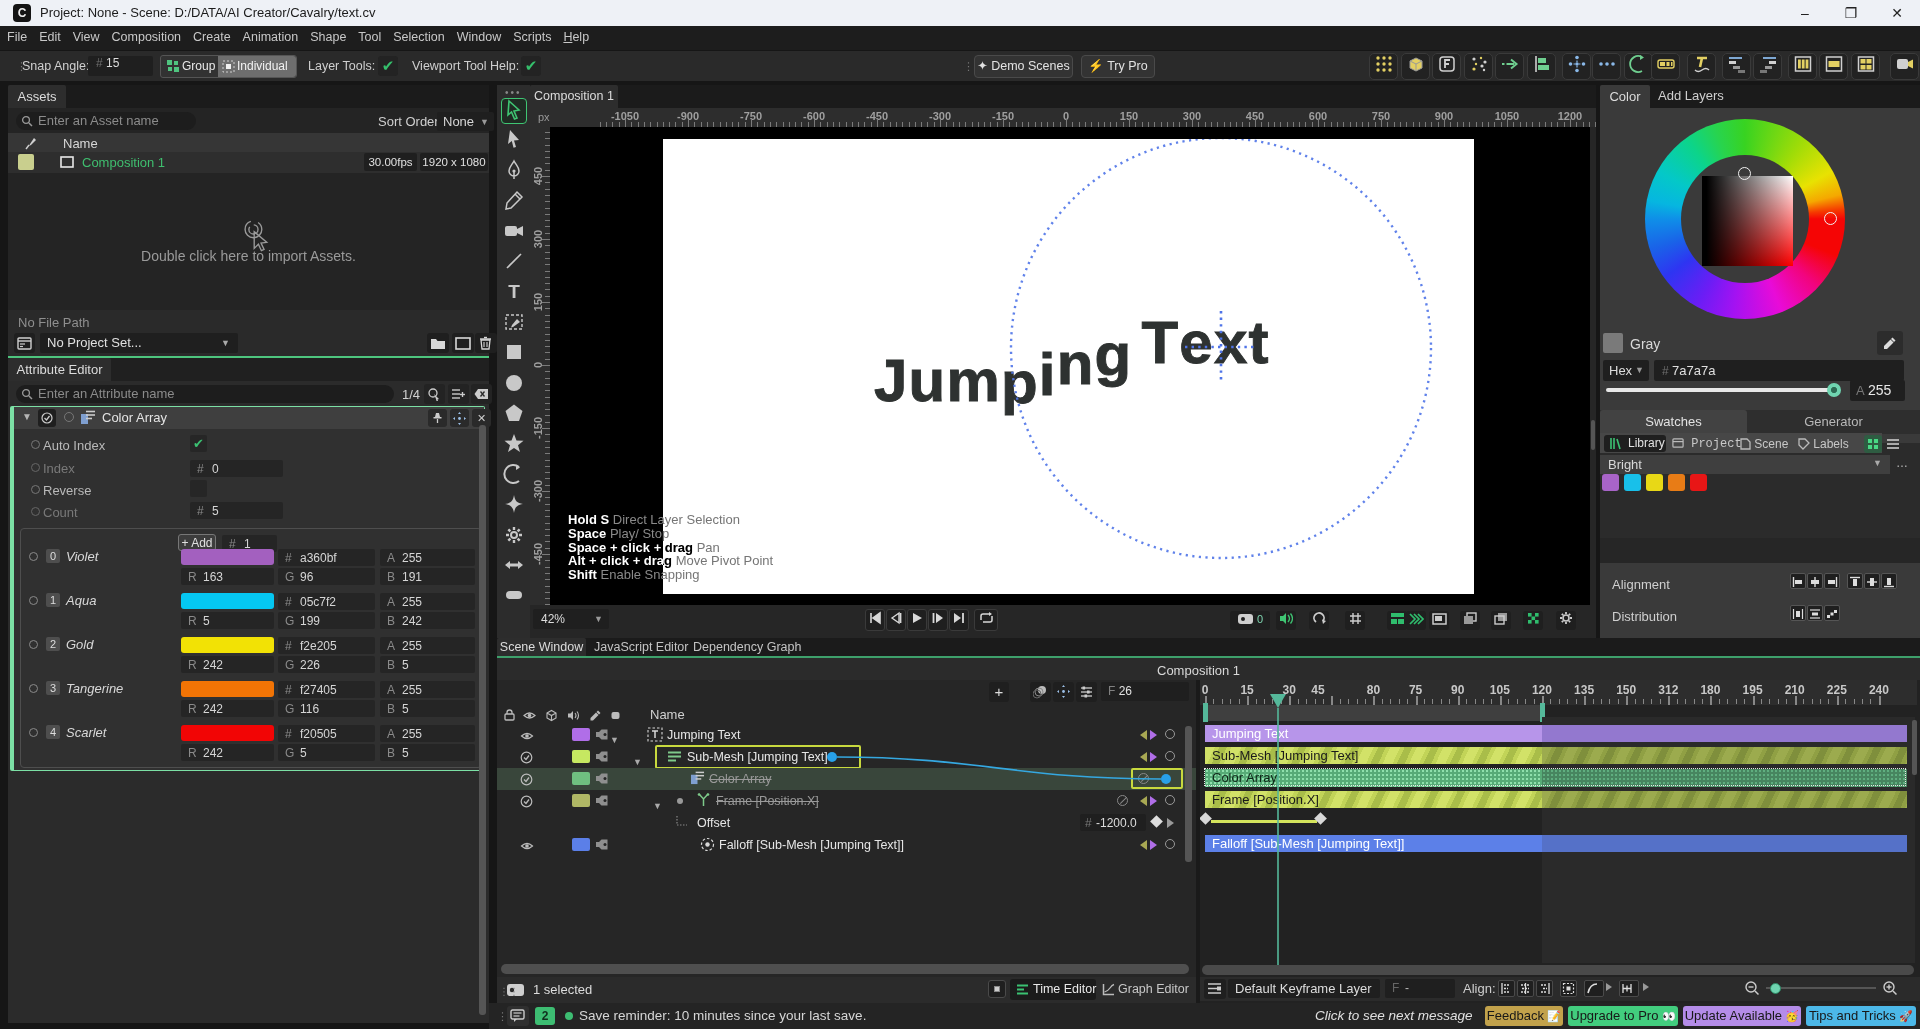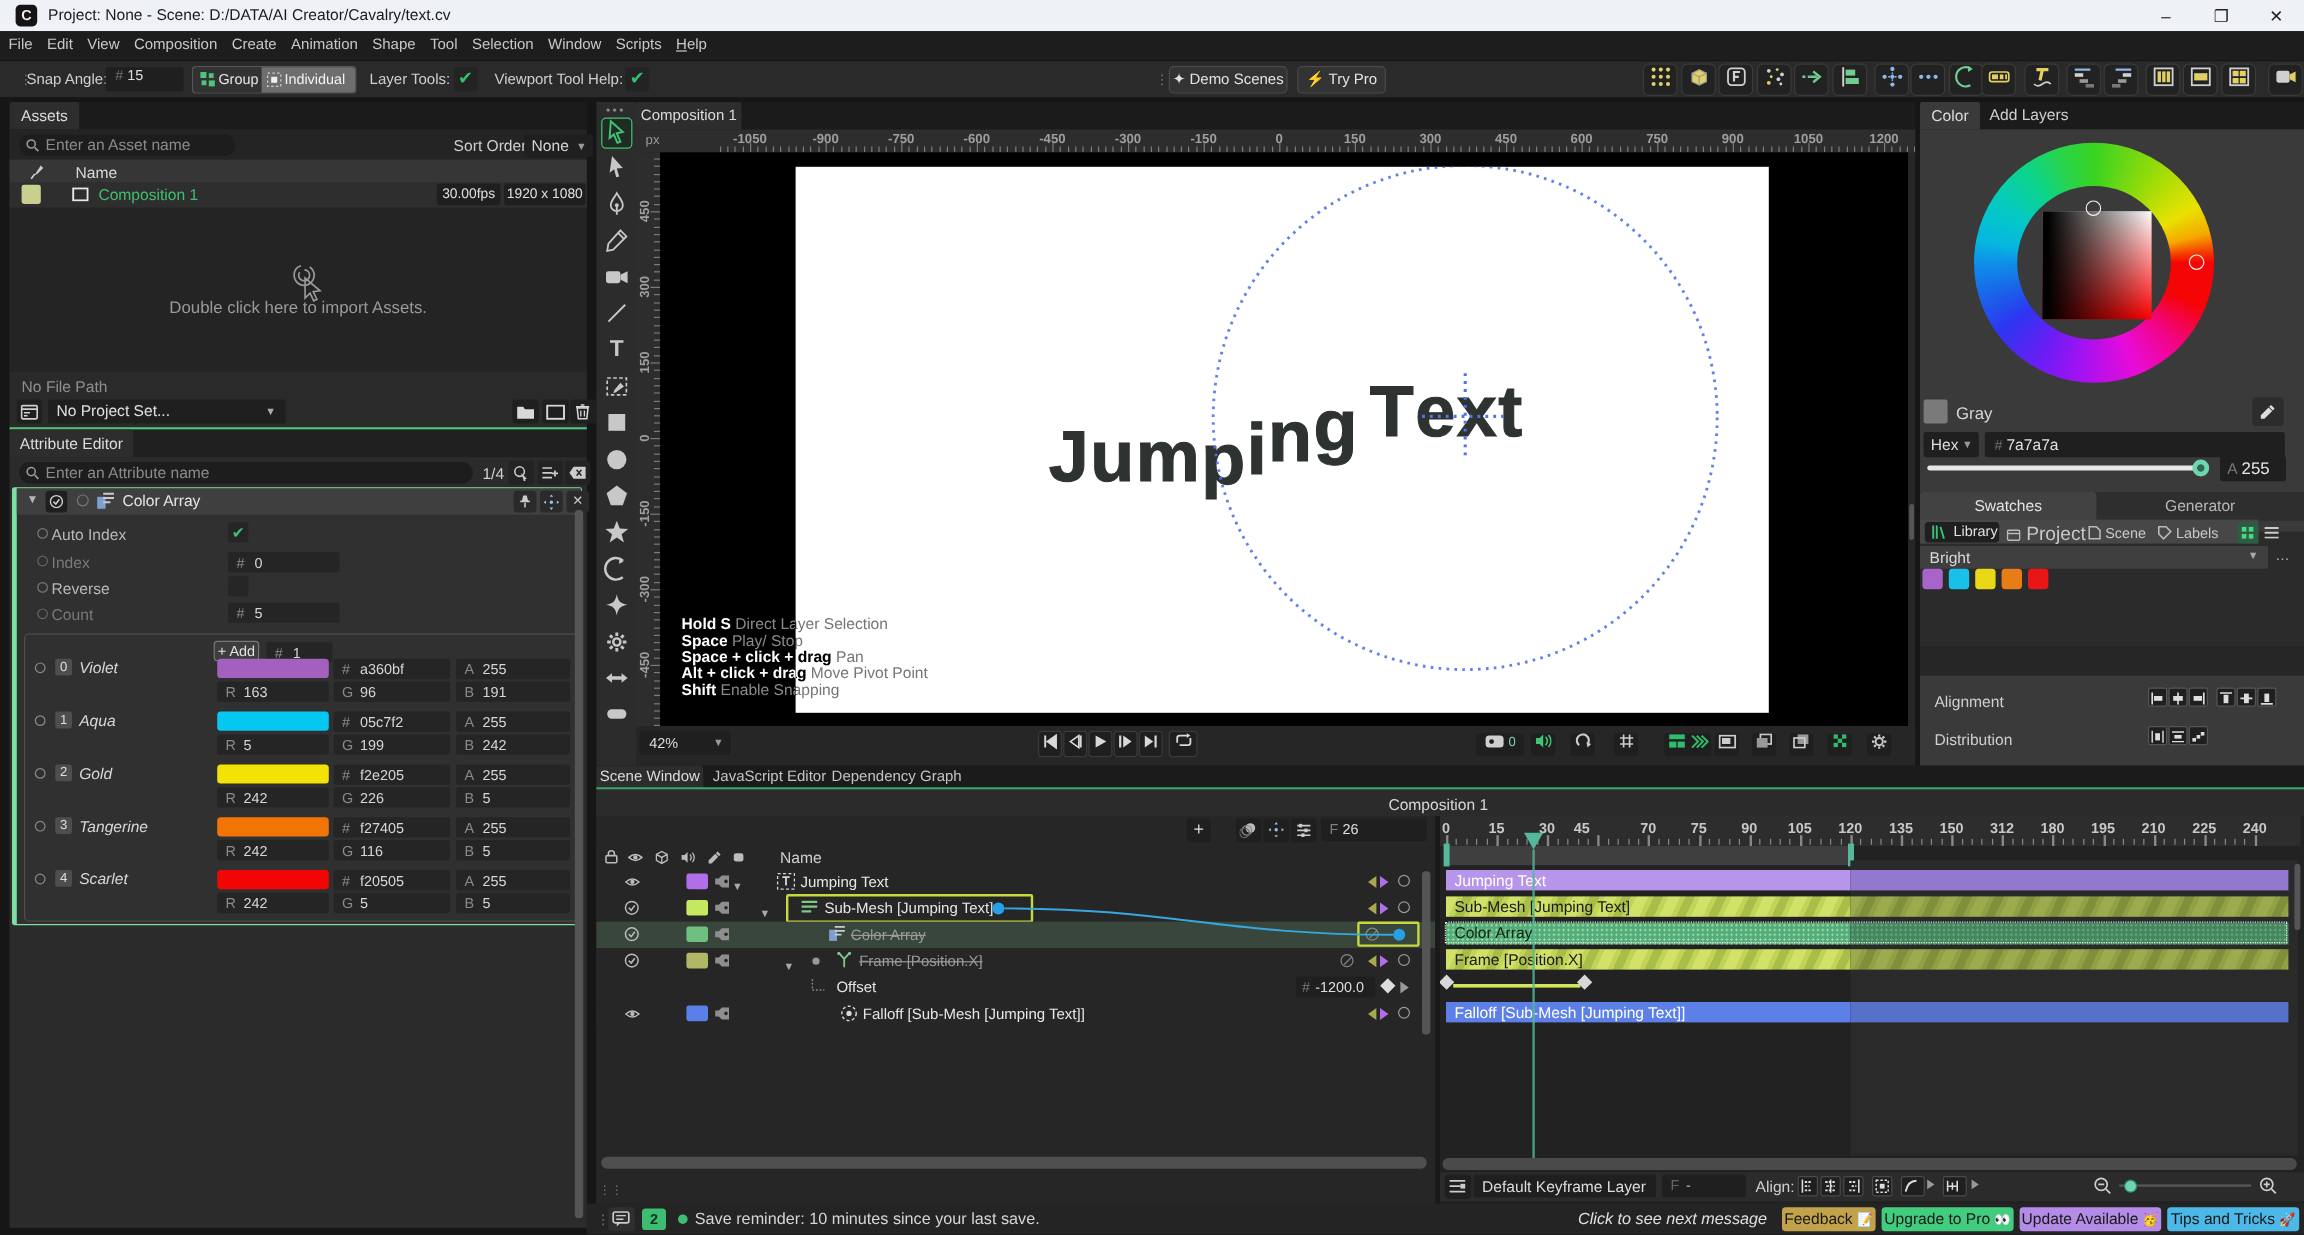--- a/index.html
+++ b/index.html
@@ -959,21 +959,21 @@
 
     <div class="abs" style="left:0;top:358px;width:320px;height:95px;background:#2b2b2b;" id="swatchbody">
 
       <div class="abs" style="left:0;top:-10px;width:282px;height:20px;background:#474747;"></div>
         <div class="abs" style="left:4px;top:-8px;width:62px;height:17px;background:#1f1f1f;border-radius:3px;">
         <svg class="ico" style="left:6px;top:2px;" width="13" height="13" viewBox="0 0 13 13">
             <path d="M1 1 v11 M4 1 v11 M7 2 l3 10" stroke="#3bc172" stroke-width="1.6" fill="none"></path>
           </svg>
         <span class="abs" style="left:24px;top:1px;color:#e2e2e2;font-size:12px;">Library</span>
       </div>
-      <span class="abs" style="left:72px;top:-6px;color:#c8c8c8;font-size:16px;"><svg width="12" height="12" viewBox="0 0 13 13" style="vertical-align:-2px;">
+      <span class="abs" style="left:72px;top:-6px;color:#c8c8c8;font-size:12px;font-family:Liberation Mono, monospace;"><svg width="12" height="12" viewBox="0 0 13 13" style="vertical-align:-2px;">
             <rect x="1" y="2" width="11" height="9" rx="1" fill="none" stroke="#bbb" stroke-width="1.3"></rect>
             <line x1="1" y1="5" x2="12" y2="5" stroke="#bbb" stroke-width="1.3"></line>
           </svg> Project</span>
       <span class="abs" style="left:140px;top:-6px;color:#c8c8c8;font-size:12px;"><svg width="11" height="12" viewBox="0 0 11 12" style="vertical-align:-2px;">
             <path d="M1 1 h6 l3 3 v7 H1 Z" fill="none" stroke="#bbb" stroke-width="1.3"></path>
           </svg> Scene</span>
       <span class="abs" style="left:198px;top:-6px;color:#c8c8c8;font-size:12px;"><svg width="12" height="12" viewBox="0 0 12 12" style="vertical-align:-2px;">
             <path d="M1 1 h6 l4 4 -6 6 -4 -4 Z" fill="none" stroke="#bbb" stroke-width="1.3"></path>
           </svg> Labels</span>
       <div class="abs" style="left:264px;top:-8px;width:18px;height:18px;background:#2e5c42;border-radius:3px;">
@@ -1229,30 +1229,53 @@
             <div class="abs" style="left: 668px; top: 5px; width: 10px; height: 10px; border: 1.3px solid rgb(153, 153, 153); border-radius: 50%;"></div>
           </div>
           <div class="abs" style="left: 0px; top: 0px; width: 699px; height: 132px; pointer-events: none;">
             <svg width="699" height="132" style="position:absolute;left:0;top:0;">
               <path d="M340 33 C 480 33, 520 55, 664 55" fill="none" stroke="#35a8e0" stroke-width="1.6"></path>
             </svg>
           </div>
         </div>
       <div class="abs" style="left:688px;top:46px;width:7px;height:136px;background:#555;border-radius:3px;"></div>
       <div class="abs" style="left:4px;top:284px;width:688px;height:10px;background:#4f4f4f;border-radius:5px;"></div>
+      <div class="abs" style="left:0;top:297px;width:699px;height:26px;background:#2b2b2b;">
+        <svg class="ico" style="left:9px;top:6px;" width="20" height="14" viewBox="0 0 20 14">
+            <rect x="1" y="1" width="17" height="12" rx="3" fill="#cfcfcf"></rect>
+            <circle cx="6" cy="7" r="2.2" fill="#2b2b2b"></circle>
+          </svg>
+        <span class="abs" style="left:36px;top:5px;color:#dcdcdc;font-size:13px;">1 selected</span>
+        <div class="abs" style="left:491px;top:3px;width:18px;height:18px;background:#1f1f1f;border:1px solid #4a4a4a;border-radius:3px;">
+            <div class="abs" style="left:5px;top:5px;width:6px;height:6px;background:#ccc;border:1px solid #888;"></div>
+          </div>
+        <div class="abs" style="left:513px;top:2px;width:86px;height:21px;background:#1b1b1b;border-radius:3px;">
+          <svg class="ico" style="left:6px;top:5px;" width="13" height="11" viewBox="0 0 13 11">
+              <path d="M1 1.5 H12 M1 5.5 H8 M1 9.5 H12" stroke="#3bc172" stroke-width="1.8"></path>
+            </svg>
+          <span class="abs" style="left:23px;top:3px;color:#e8e8e8;font-size:12.5px;white-space:nowrap;">Time Editor</span>
+        </div>
+        <div class="abs" style="left:601px;top:2px;width:92px;height:21px;">
+          <svg class="ico" style="left:4px;top:4px;" width="13" height="13" viewBox="0 0 13 13">
+              <path d="M1.5 1 V11.5 H12" stroke="#bbb" stroke-width="1.5" fill="none"></path>
+              <path d="M2.5 9 Q6 8 8 5 T12 1.5" stroke="#bbb" stroke-width="1.3" fill="none"></path>
+            </svg>
+          <span class="abs" style="left:20px;top:3px;color:#c8c8c8;font-size:12.5px;white-space:nowrap;">Graph Editor</span>
+        </div>
+      </div>
       <div class="abs" style="left:2px;top:306px;color:#777;font-size:10px;">⋮⋮</div>
     </div>
 
     <div class="abs" style="left:703px;top:42px;width:720px;height:323px;background:#222222;" id="timeline">
         <div class="abs" style="left: 0px; top: 0px; width: 717px; height: 25px; background: rgb(45, 45, 45);"></div>
         <div class="abs" style="left: -15px; top: 3px; width: 40px; text-align: center; color: rgb(200, 200, 200); font-size: 12px; font-weight: bold;">0</div>
         <div class="abs" style="left: 27.12px; top: 3px; width: 40px; text-align: center; color: rgb(200, 200, 200); font-size: 12px; font-weight: bold;">15</div>
         <div class="abs" style="left: 69.24px; top: 3px; width: 40px; text-align: center; color: rgb(200, 200, 200); font-size: 12px; font-weight: bold;">30</div>
         <div class="abs" style="left: 111.36px; top: 3px; width: 40px; text-align: left; color: rgb(200, 200, 200); font-size: 12px; font-weight: bold;">45</div>
-        <div class="abs" style="left: 153.48px; top: 3px; width: 40px; text-align: center; color: rgb(200, 200, 200); font-size: 12px; font-weight: bold;">70</div>
+        <div class="abs" style="left: 153.48px; top: 3px; width: 40px; text-align: center; color: rgb(200, 200, 200); font-size: 12px; font-weight: bold;">80</div>
         <div class="abs" style="left: 195.6px; top: 3px; width: 40px; text-align: center; color: rgb(200, 200, 200); font-size: 12px; font-weight: bold;">75</div>
         <div class="abs" style="left: 237.72px; top: 3px; width: 40px; text-align: center; color: rgb(200, 200, 200); font-size: 12px; font-weight: bold;">90</div>
         <div class="abs" style="left: 279.84px; top: 3px; width: 40px; text-align: center; color: rgb(200, 200, 200); font-size: 12px; font-weight: bold;">105</div>
         <div class="abs" style="left: 321.96px; top: 3px; width: 40px; text-align: center; color: rgb(200, 200, 200); font-size: 12px; font-weight: bold;">120</div>
         <div class="abs" style="left: 364.08px; top: 3px; width: 40px; text-align: center; color: rgb(200, 200, 200); font-size: 12px; font-weight: bold;">135</div>
         <div class="abs" style="left: 406.2px; top: 3px; width: 40px; text-align: center; color: rgb(200, 200, 200); font-size: 12px; font-weight: bold;">150</div>
         <div class="abs" style="left: 448.32px; top: 3px; width: 40px; text-align: center; color: rgb(200, 200, 200); font-size: 12px; font-weight: bold;">312</div>
         <div class="abs" style="left: 490.44px; top: 3px; width: 40px; text-align: center; color: rgb(200, 200, 200); font-size: 12px; font-weight: bold;">180</div>
         <div class="abs" style="left: 532.56px; top: 3px; width: 40px; text-align: center; color: rgb(200, 200, 200); font-size: 12px; font-weight: bold;">195</div>
         <div class="abs" style="left: 574.68px; top: 3px; width: 40px; text-align: center; color: rgb(200, 200, 200); font-size: 12px; font-weight: bold;">210</div>

